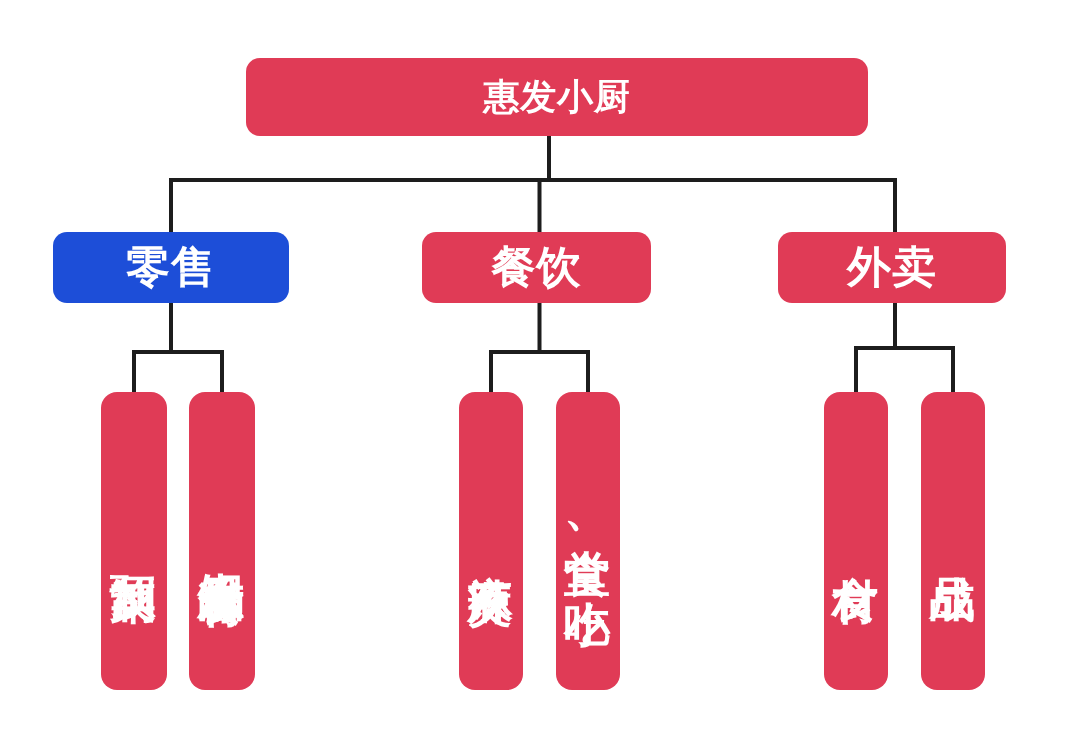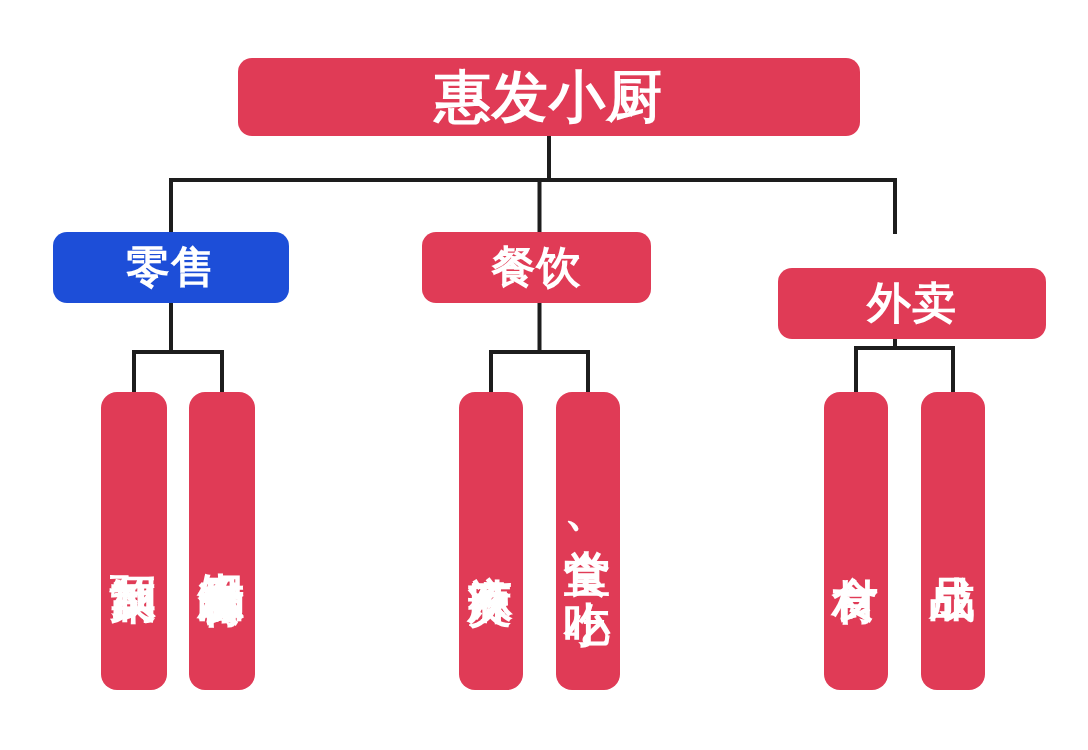--- a/index.html
+++ b/index.html
@@ -33,21 +33,22 @@
     align-items: center;
     justify-content: center;
     color: #ffffff;
     font-weight: bold;
     line-height: 1.06;
     text-align: center;
     letter-spacing: 0.02em;
   }
   .node-root {
     border-radius: 14px;
-    font-size: 56px;
+    font-size: 36px;
+    margin-left: 8px;
   }
   .node-branch {
     border-radius: 14px;
     font-size: 44px;
   }
   .node-leaf {
     border-radius: 16px;
     font-size: 46px;
     writing-mode: vertical-rl;
     text-orientation: upright;
@@ -103,21 +104,21 @@
   <div class="node node-branch" style="left: 422px; top: 232px; width: 229px; height: 71px; background: rgb(224, 59, 86);">
     <span class="label">餐饮</span>
   </div>
   <div class="node node-leaf" style="left: 459px; top: 392px; width: 64px; height: 298px; background: rgb(224, 59, 86);">
     <span class="label">麻辣烫</span>
   </div>
   <div class="node node-leaf" style="left: 556px; top: 392px; width: 64px; height: 298px; background: rgb(224, 59, 86);">
     <span class="label">堂食、小吃</span>
   </div>
 
-  <div class="node node-branch" style="left: 778px; top: 232px; width: 268px; height: 71px; background: rgb(224, 59, 86); margin-top: 36px;">
+  <div class="node node-branch" style="left: 778px; top: 232px; width: 228px; height: 71px; background: rgb(224, 59, 86);">
     <span class="label">外卖</span>
   </div>
   <div class="node node-leaf" style="left: 824px; top: 392px; width: 64px; height: 298px; background: rgb(224, 59, 86);">
     <span class="label">食材</span>
   </div>
   <div class="node node-leaf" style="left: 921px; top: 392px; width: 64px; height: 298px; background: rgb(224, 59, 86);">
     <span class="label">成品</span>
   </div>
 
 </div>

